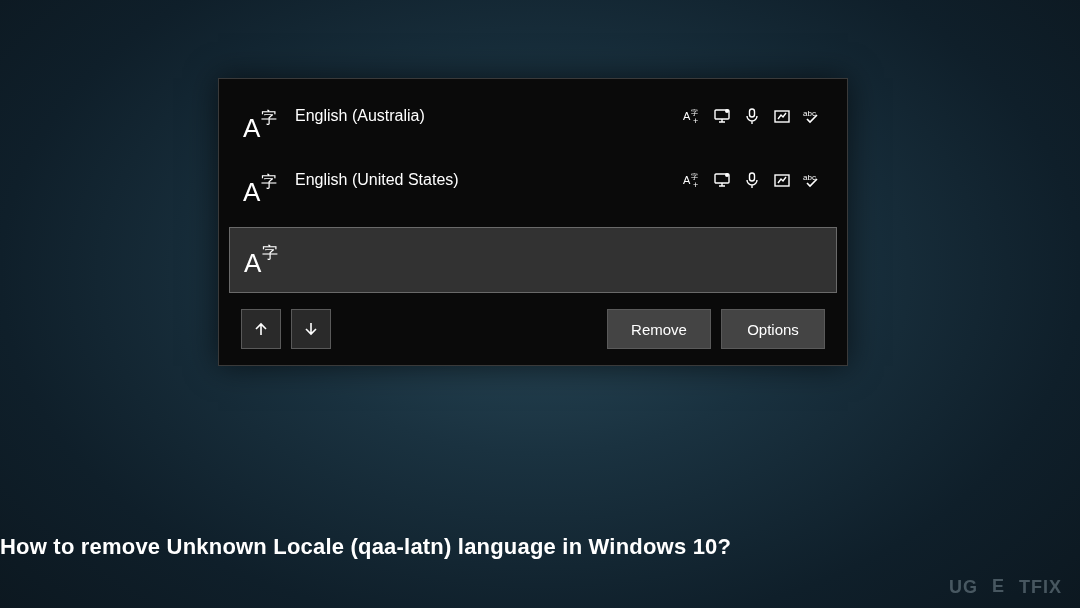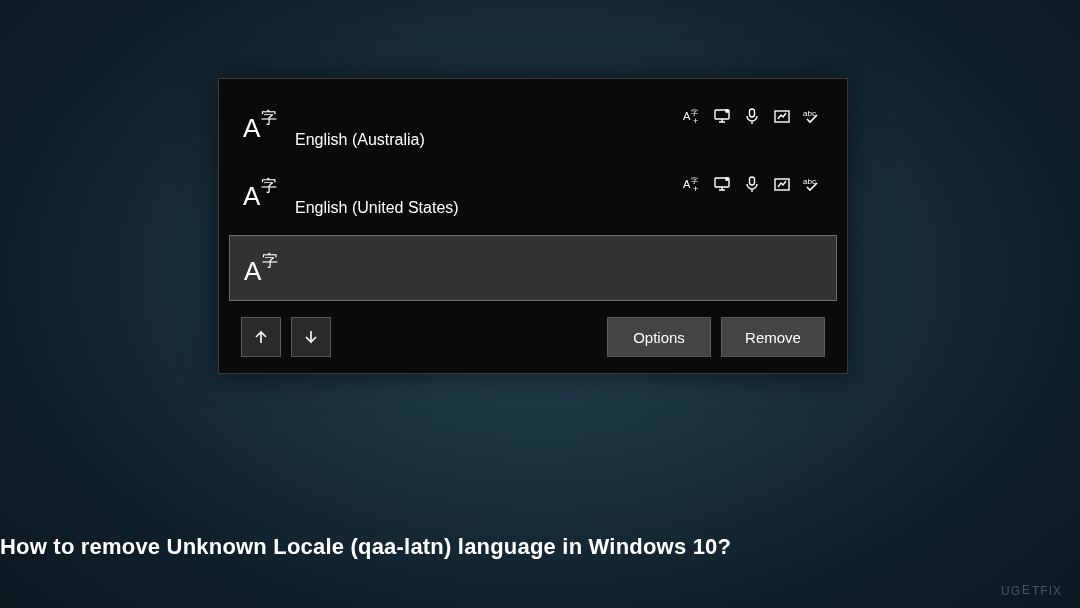--- a/index.html
+++ b/index.html
@@ -37,21 +37,20 @@
     flex: none;
     display: flex;
     align-items: center;
     justify-content: center;
   }
   .lang-label {
     flex: 1;
     font-size: 16px;
     padding-top: 2px;
     color: #fff;
-    margin-top: 24px;
   }
   .feature-icons {
     display: flex;
     gap: 12px;
     align-items: center;
     padding-top: 2px;
   }
   .feature-icons svg { width: 18px; height: 18px; }
   .actions-row {
     display: flex;
@@ -92,26 +91,26 @@
     color: #ffffff;
     font-size: 22px;
     font-weight: 600;
     letter-spacing: 0.2px;
   }
   .watermark {
     position: absolute;
     right: 18px;
     bottom: 10px;
     color: rgba(180,200,210,0.35);
-    font-size: 12px;
-    font-weight: 400;
+    font-size: 18px;
+    font-weight: 700;
     letter-spacing: 1px;
     display: flex;
     align-items: center;
-    gap: 1px;
+    gap: 14px;
   }
   .watermark .g-e {
     display: inline-block;
     transform: translateY(-1px);
   }
 </style>
 </head>
 <body>
 
 <div class="panel">
@@ -218,22 +217,22 @@
       <svg viewBox="0 0 16 16" stroke="#fff" fill="none" stroke-width="1.6">
           <path d="M8 14V3M3 8l5-5 5 5"></path>
         </svg>
     </div>
     <div class="arrow-btn">
       <svg viewBox="0 0 16 16" stroke="#fff" fill="none" stroke-width="1.6">
           <path d="M8 2v11M3 8l5 5 5-5"></path>
         </svg>
     </div>
     <div class="spacer"></div>
+    <div class="action-btn">Remove</div>
     <div class="action-btn">Options</div>
-    <div class="action-btn">Remove</div>
   </div>
 
 </div>
 
 <div class="caption">How to remove Unknown Locale (qaa-latn) language in Windows 10?</div>
 
 <div class="watermark">
   <span>UG</span>
     <span class="g-e">E</span>
     <span>TFIX</span>

